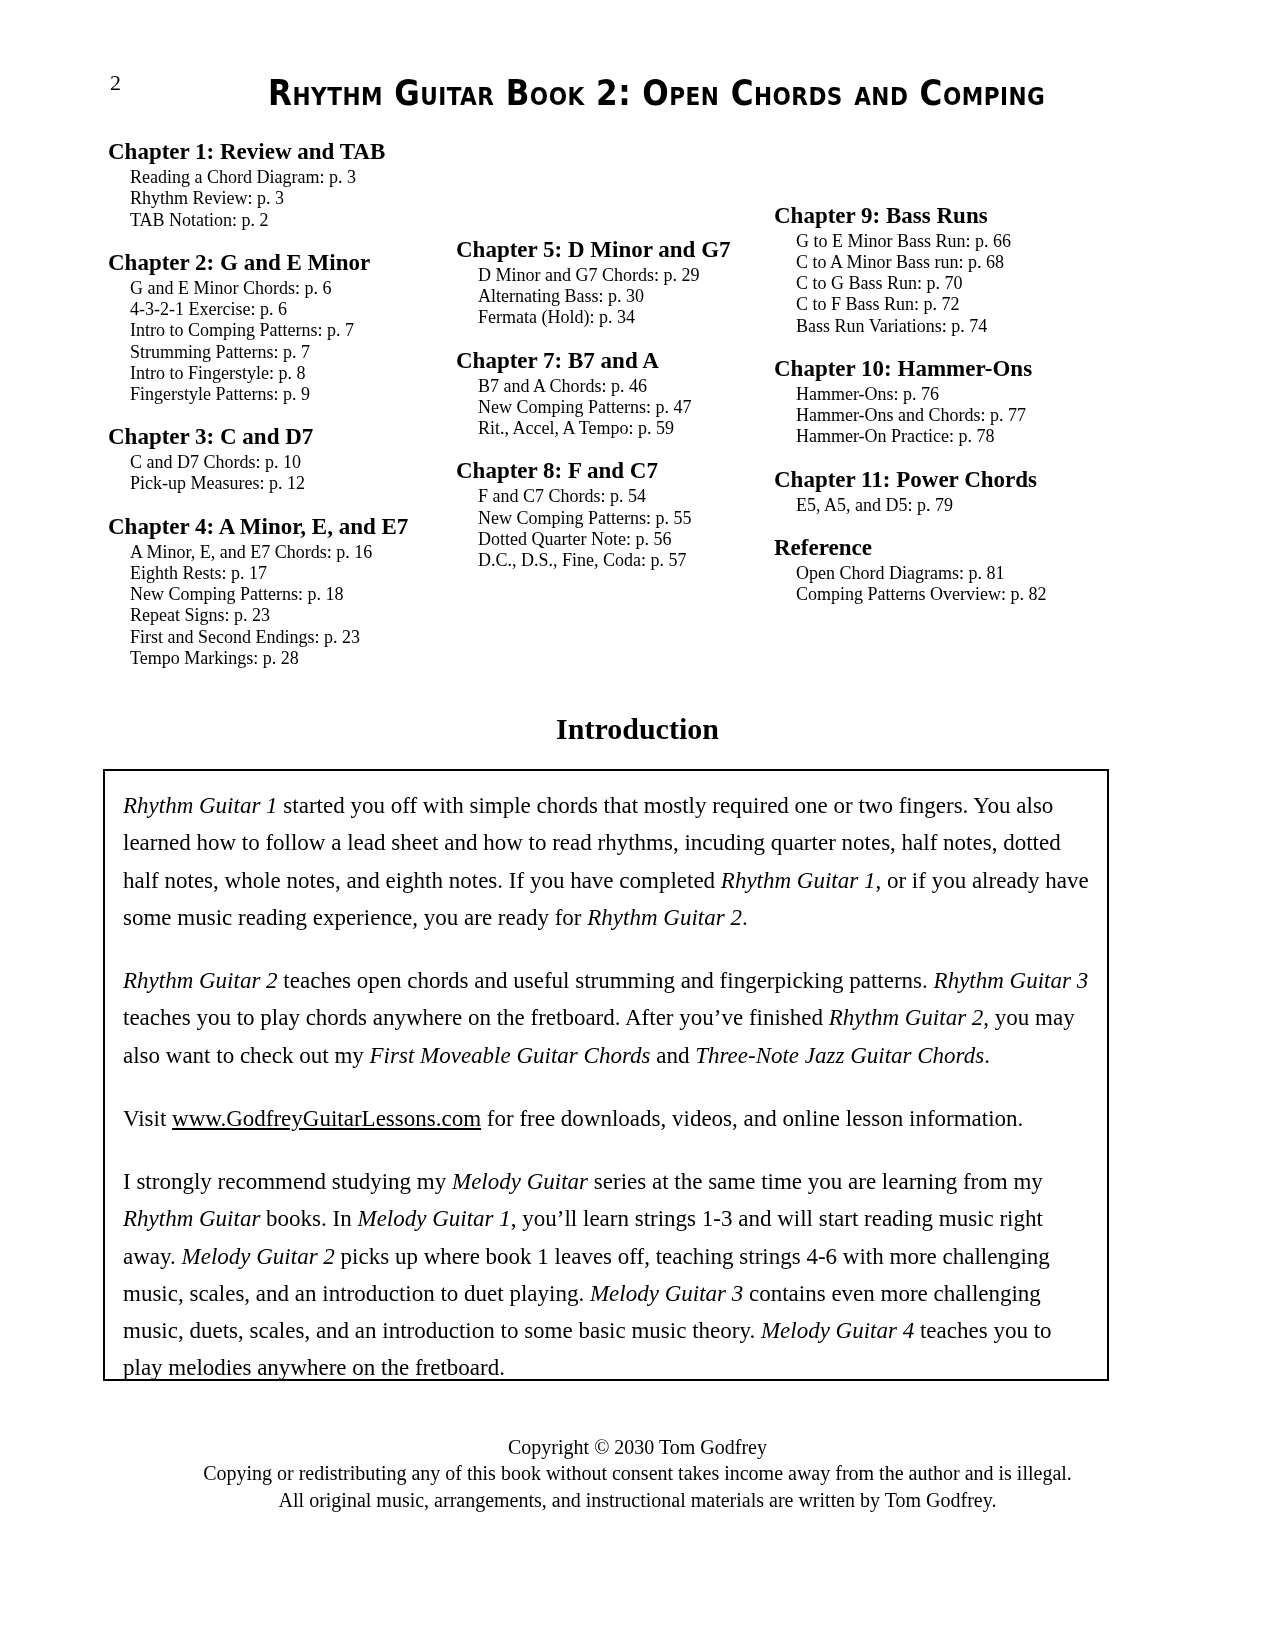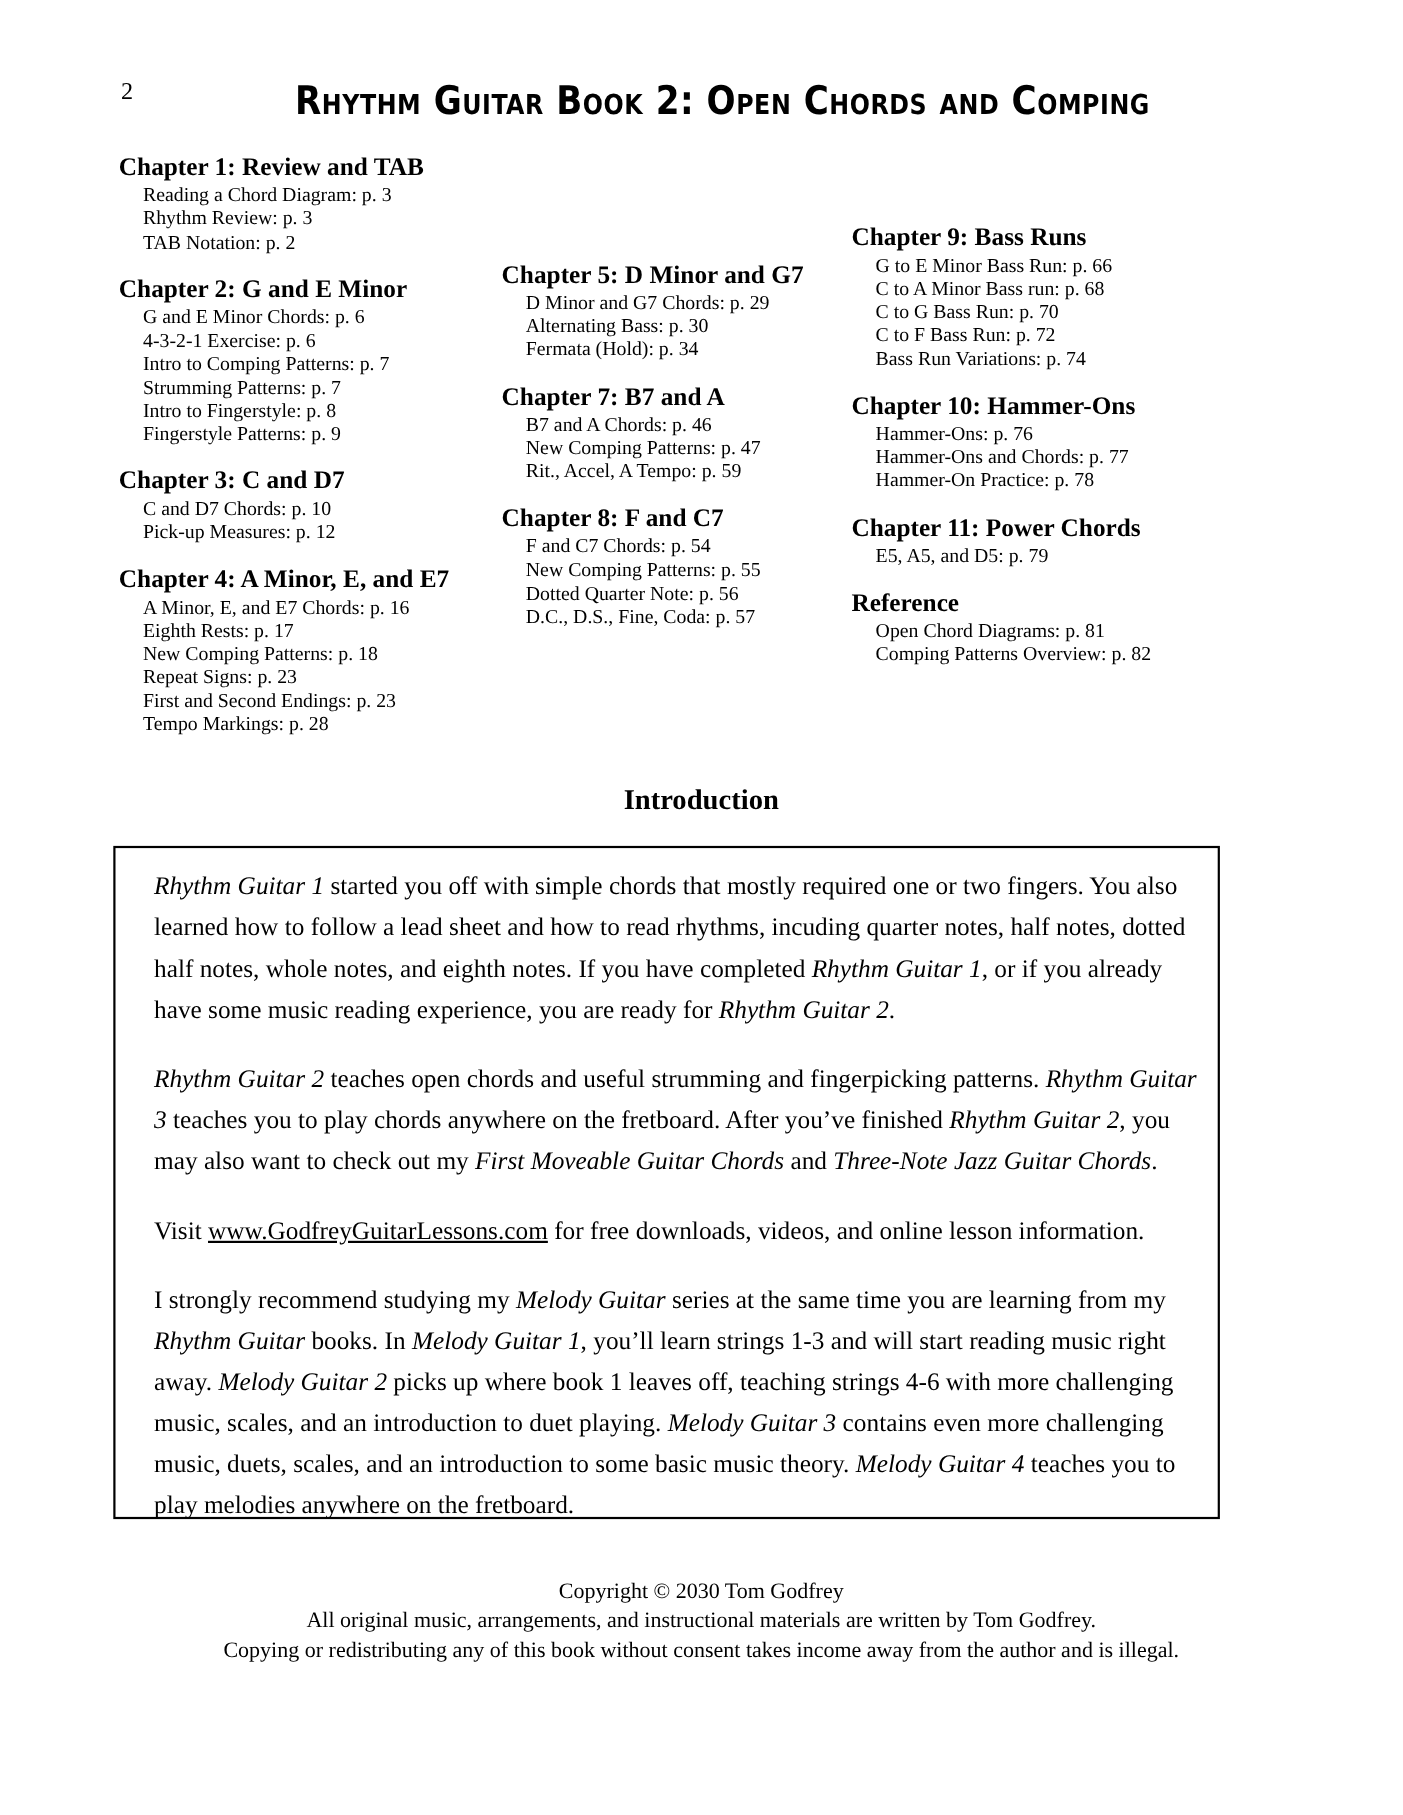--- a/index.html
+++ b/index.html
@@ -79,31 +79,31 @@
   }
 
   .intro-heading {
     position: absolute;
     left: 0;
     right: 0;
     top: 712px;
     text-align: center;
     font-family: "Liberation Serif", serif;
     font-weight: bold;
-    font-size: 26px;
+    font-size: 30px;
   }
   .intro-box {
     position: absolute;
     left: 103px;
     top: 769px;
     width: 1006px;
     height: 612px;
     border: 2px solid #000;
     box-sizing: border-box;
-    padding: 16px 18px 10px 35px;
+    padding: 16px 18px 10px 18px;
   }
   .intro-par {
     font-family: "Liberation Serif", serif;
     font-size: 23px;
     line-height: 1.62;
     margin: 0 0 26px 0;
     text-align: left;
   }
   .intro-par:last-child { margin-bottom: 0; }
   .intro-par i { font-style: italic; }
@@ -213,17 +213,17 @@
 
   <div class="intro-box">
       <p class="intro-par"><i>Rhythm Guitar 1</i><span> started you off with simple chords that mostly required one or two fingers. You also learned how to follow a lead sheet and how to read rhythms, incuding quarter notes, half notes, dotted half notes, whole notes, and eighth notes. If you have completed </span><i>Rhythm Guitar 1</i><span>, or if you already have some music reading experience, you are ready for </span><i>Rhythm Guitar 2</i><span>.</span></p>
       <p class="intro-par"><i>Rhythm Guitar 2</i><span> teaches open chords and useful strumming and fingerpicking patterns. </span><i>Rhythm Guitar 3</i><span> teaches you to play chords anywhere on the fretboard. After you’ve finished </span><i>Rhythm Guitar 2</i><span>, you may also want to check out my </span><i>First Moveable Guitar Chords</i><span> and </span><i>Three-Note Jazz Guitar Chords</i><span>.</span></p>
       <p class="intro-par"><span>Visit </span><span class="intro-link">www.GodfreyGuitarLessons.com</span><span> for free downloads, videos, and online lesson information.</span></p>
       <p class="intro-par"><span>I strongly recommend studying my </span><i>Melody Guitar</i><span> series at the same time you are learning from my </span><i>Rhythm Guitar</i><span> books. In </span><i>Melody Guitar 1</i><span>, you’ll learn strings 1-3 and will start reading music right away. </span><i>Melody Guitar 2</i><span> picks up where book 1 leaves off, teaching strings 4-6 with more challenging music, scales, and an introduction to duet playing. </span><i>Melody Guitar 3</i><span> contains even more challenging music, duets, scales, and an introduction to some basic music theory. </span><i>Melody Guitar 4</i><span> teaches you to play melodies anywhere on the fretboard.</span></p>
     </div>
 
   <div class="footer">
       <div>Copyright © 2030 Tom Godfrey</div>
+      <div>Copying or redistributing any of this book without consent takes income away from the author and is illegal.</div>
       <div>All original music, arrangements, and instructional materials are written by Tom Godfrey.</div>
-      <div>Copying or redistributing any of this book without consent takes income away from the author and is illegal.</div>
     </div>
 
 </div>
 
 </body></html>

